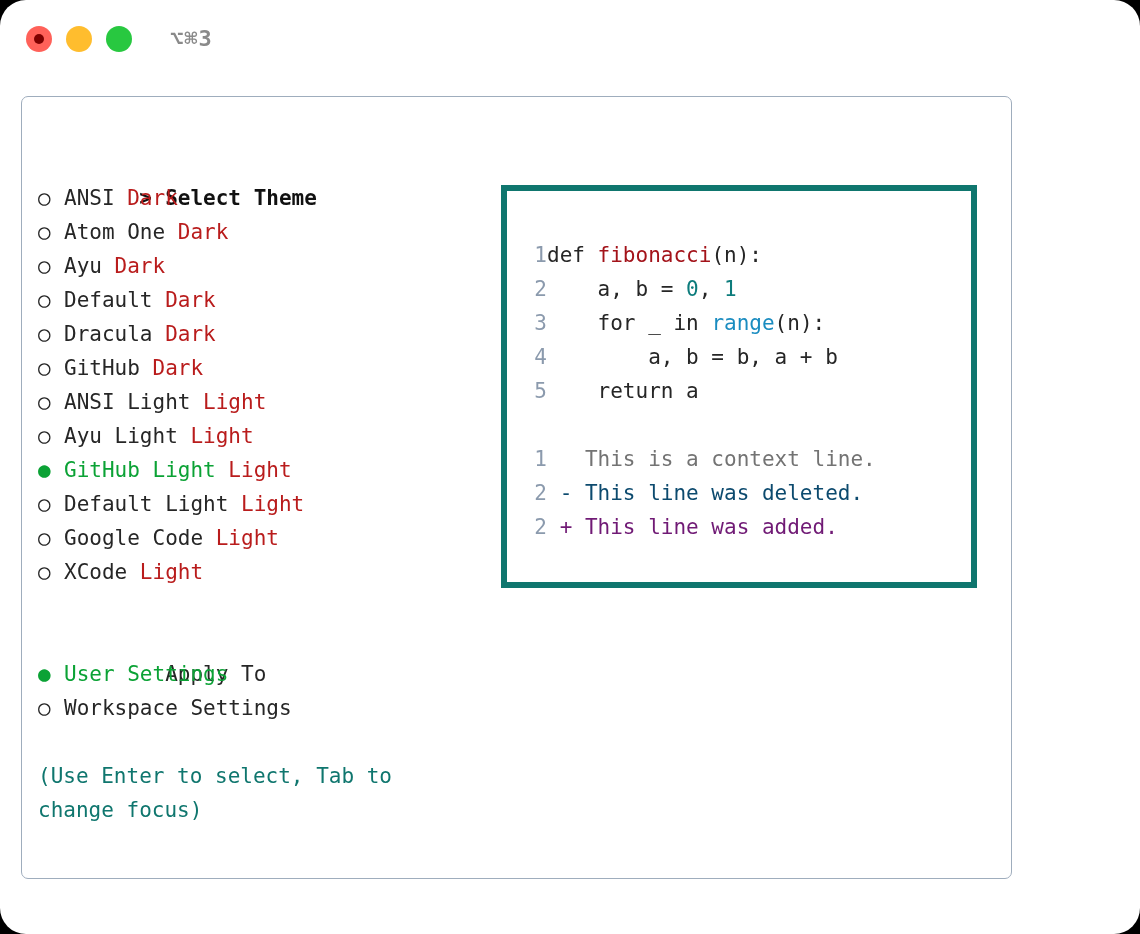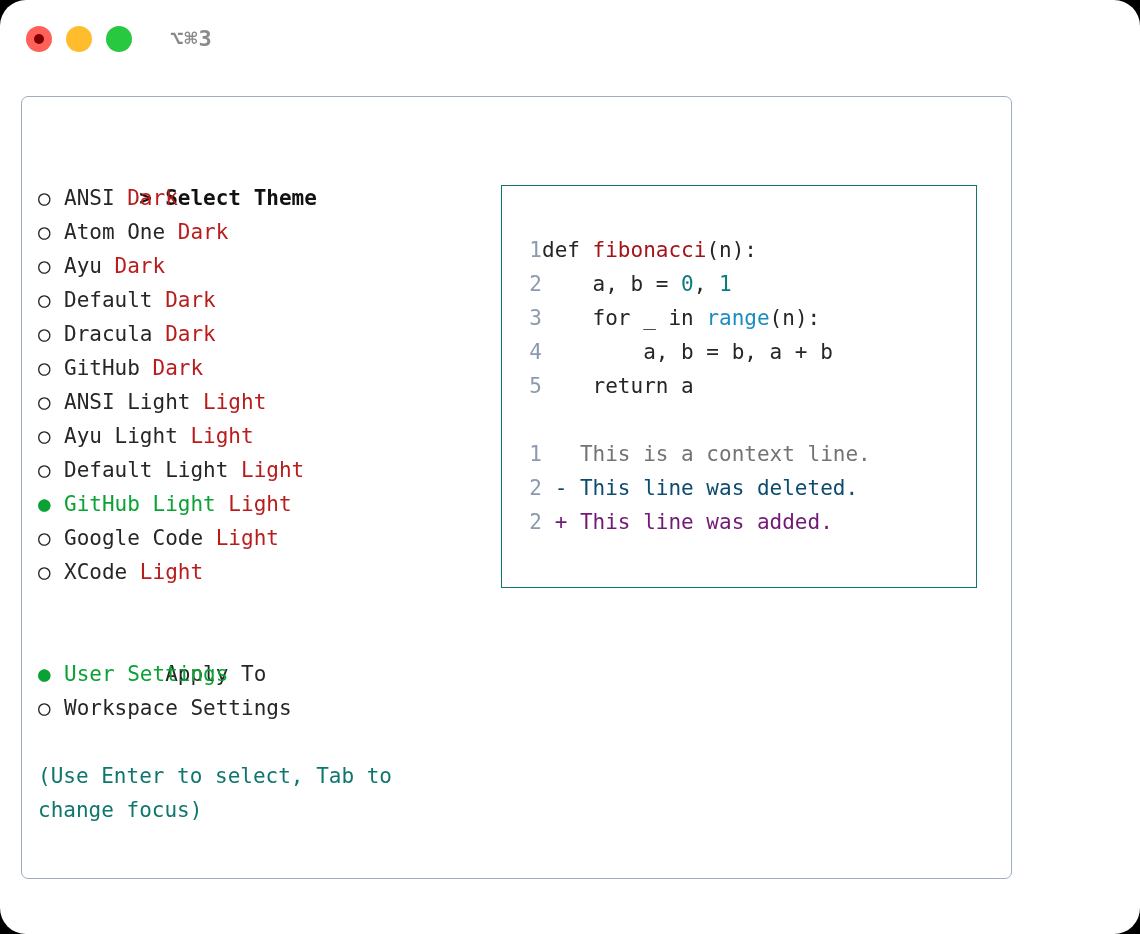--- a/index.html
+++ b/index.html
@@ -125,21 +125,21 @@
     font-size: 21px;
     font-weight: bold;
     color: #111111;
     line-height: 34px;
     white-space: pre;
   }
   .preview-box {
     margin-top: 38px;
     width: 476px;
     height: 403px;
-    border: 1px solid #0f766e;
+    border: 6px solid #0f766e;
     box-sizing: border-box;
     background: #ffffff;
     position: relative;
   }
   .code {
     position: absolute;
     left: 18px;
     top: 47px;
     font-size: 21px;
     line-height: 34px;
@@ -182,22 +182,22 @@
 
       <div id="theme-list">
           <div class="row"><span class="marker">○</span><span class="label">ANSI</span><span class="tag"> Dark</span></div>
           <div class="row"><span class="marker">○</span><span class="label">Atom One</span><span class="tag"> Dark</span></div>
           <div class="row"><span class="marker">○</span><span class="label">Ayu</span><span class="tag"> Dark</span></div>
           <div class="row"><span class="marker">○</span><span class="label">Default</span><span class="tag"> Dark</span></div>
           <div class="row"><span class="marker">○</span><span class="label">Dracula</span><span class="tag"> Dark</span></div>
           <div class="row"><span class="marker">○</span><span class="label">GitHub</span><span class="tag"> Dark</span></div>
           <div class="row"><span class="marker">○</span><span class="label">ANSI Light</span><span class="tag"> Light</span></div>
           <div class="row"><span class="marker">○</span><span class="label">Ayu Light</span><span class="tag"> Light</span></div>
+          <div class="row selected"><span class="marker">●</span><span class="label">GitHub Light</span><span class="tag"> Light</span></div>
           <div class="row"><span class="marker">○</span><span class="label">Default Light</span><span class="tag"> Light</span></div>
-          <div class="row selected"><span class="marker">●</span><span class="label">GitHub Light</span><span class="tag"> Light</span></div>
           <div class="row"><span class="marker">○</span><span class="label">Google Code</span><span class="tag"> Light</span></div>
           <div class="row"><span class="marker">○</span><span class="label">XCode</span><span class="tag"> Light</span></div>
         </div>
 
       <div class="spacer-sm"></div>
 
       <div class="row">
         <span class="marker"> </span><span>Apply To</span>
       </div>
 

